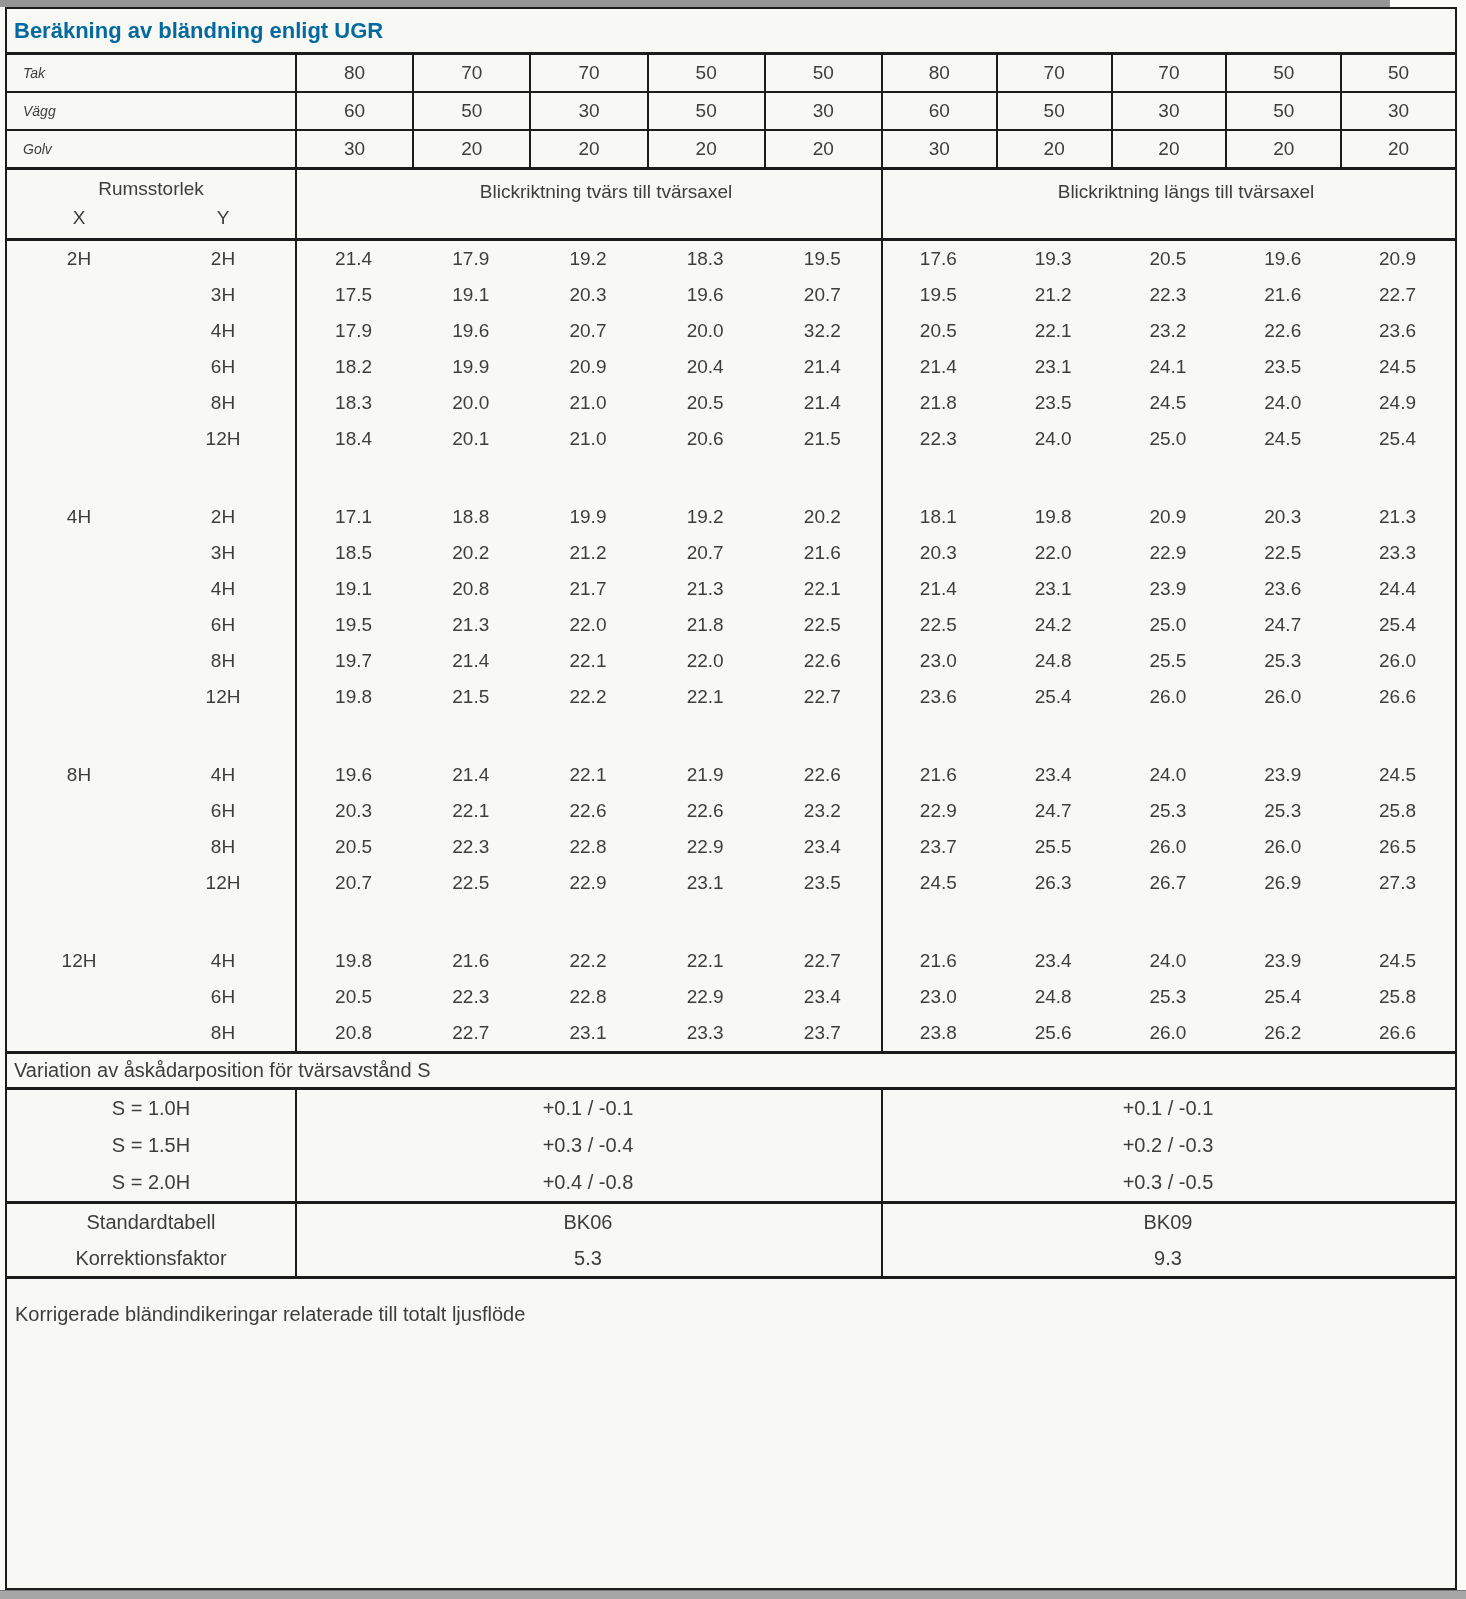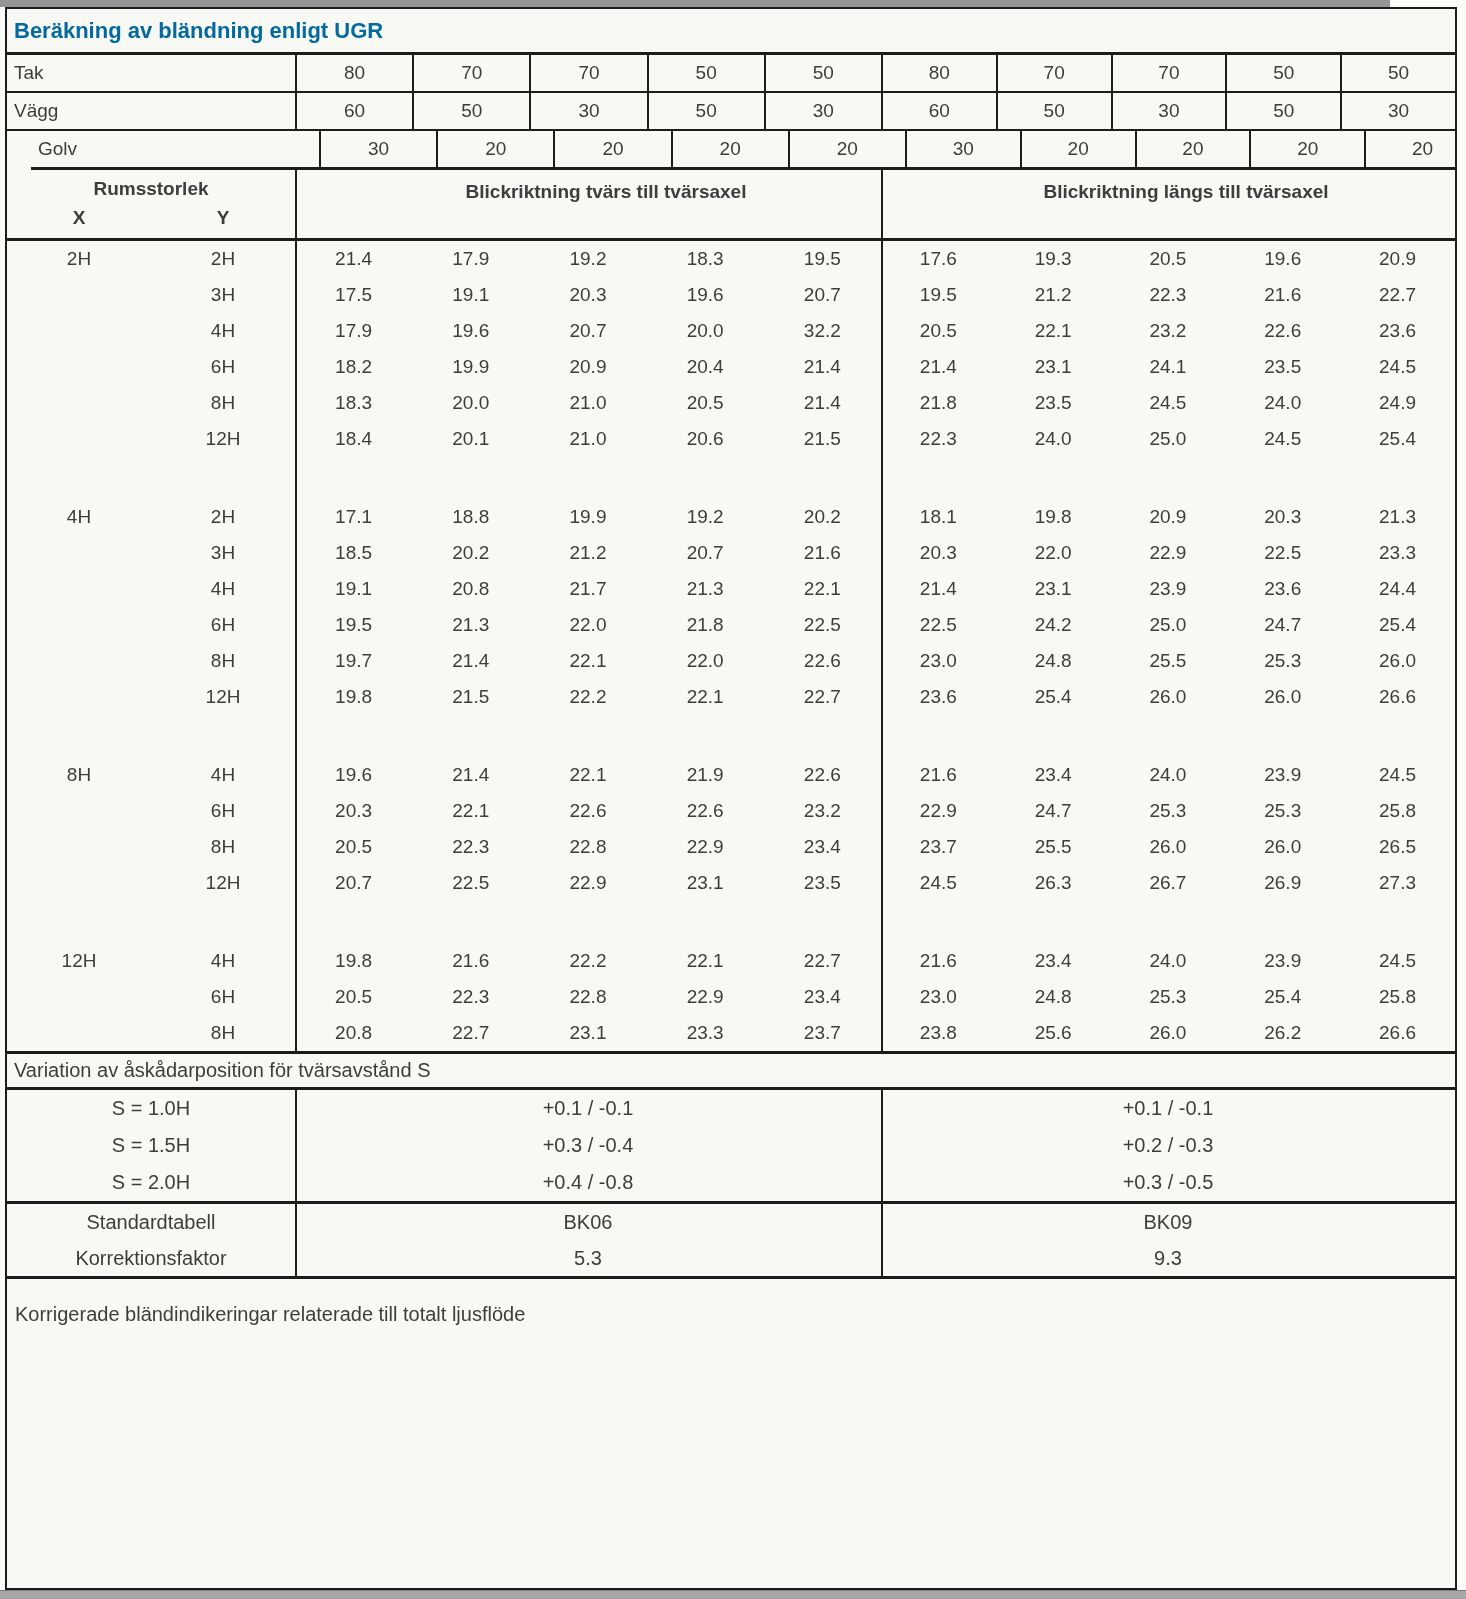--- a/index.html
+++ b/index.html
@@ -19,28 +19,28 @@
   }
 
   .title {
     height:43px; border-bottom:3px solid var(--bc); box-sizing:content-box;
     font-weight:bold; font-size:22px; color:#0369a1;
     display:flex; align-items:center; padding-left:7px;
   }
 
   
   .srow { display:grid; grid-template-columns:288px repeat(5,117.2px) repeat(5,114.8px); height:36px; border-bottom:2px solid var(--bc); }
-  .surface-rows .srow:nth-child(3) { border-bottom-width:3px;margin-left:24px; }
+  .surface-rows .srow:nth-child(3) { border-bottom-width:3px; }
   .sc { line-height:36px; text-align:center; font-size:19px; }
   .sc + .sc { border-left:2px solid var(--bc); }
-  .sc.label { text-align:left; padding-left:7px; font-size:19px; }
+  .sc.label { text-align:left; padding-left:16px; font-size:14px;font-style:italic; }
 
   
   .band { height:68px; border-bottom:3px solid var(--bc); display:grid; grid-template-columns:288px 586px 574px; }
-  .bcell { position:relative;font-weight:bold; }
+  .bcell { position:relative; }
   .bcell + .bcell { border-left:2px solid var(--bc);padding-left:34px; }
   .room-size { position:absolute; top:8px; left:0; width:100%; text-align:center; font-size:19px; }
   .xy { position:absolute; bottom:9px; width:144px; text-align:center; font-size:19px; }
   .xy.x { left:0; } .xy.y { left:144px; }
   .bhead { padding-top:11px; text-align:center; font-size:19px; }
 
   
   .datablock { position:relative; border-bottom:3px solid var(--bc); }
   .datablock::before, .varrows::before, .summary::before { content:""; position:absolute; left:288px; top:0; bottom:0; width:2px; background:var(--bc); }
   .datablock::after,  .varrows::after,  .summary::after  { content:""; position:absolute; left:874px; top:0; bottom:0; width:2px; background:var(--bc); }

